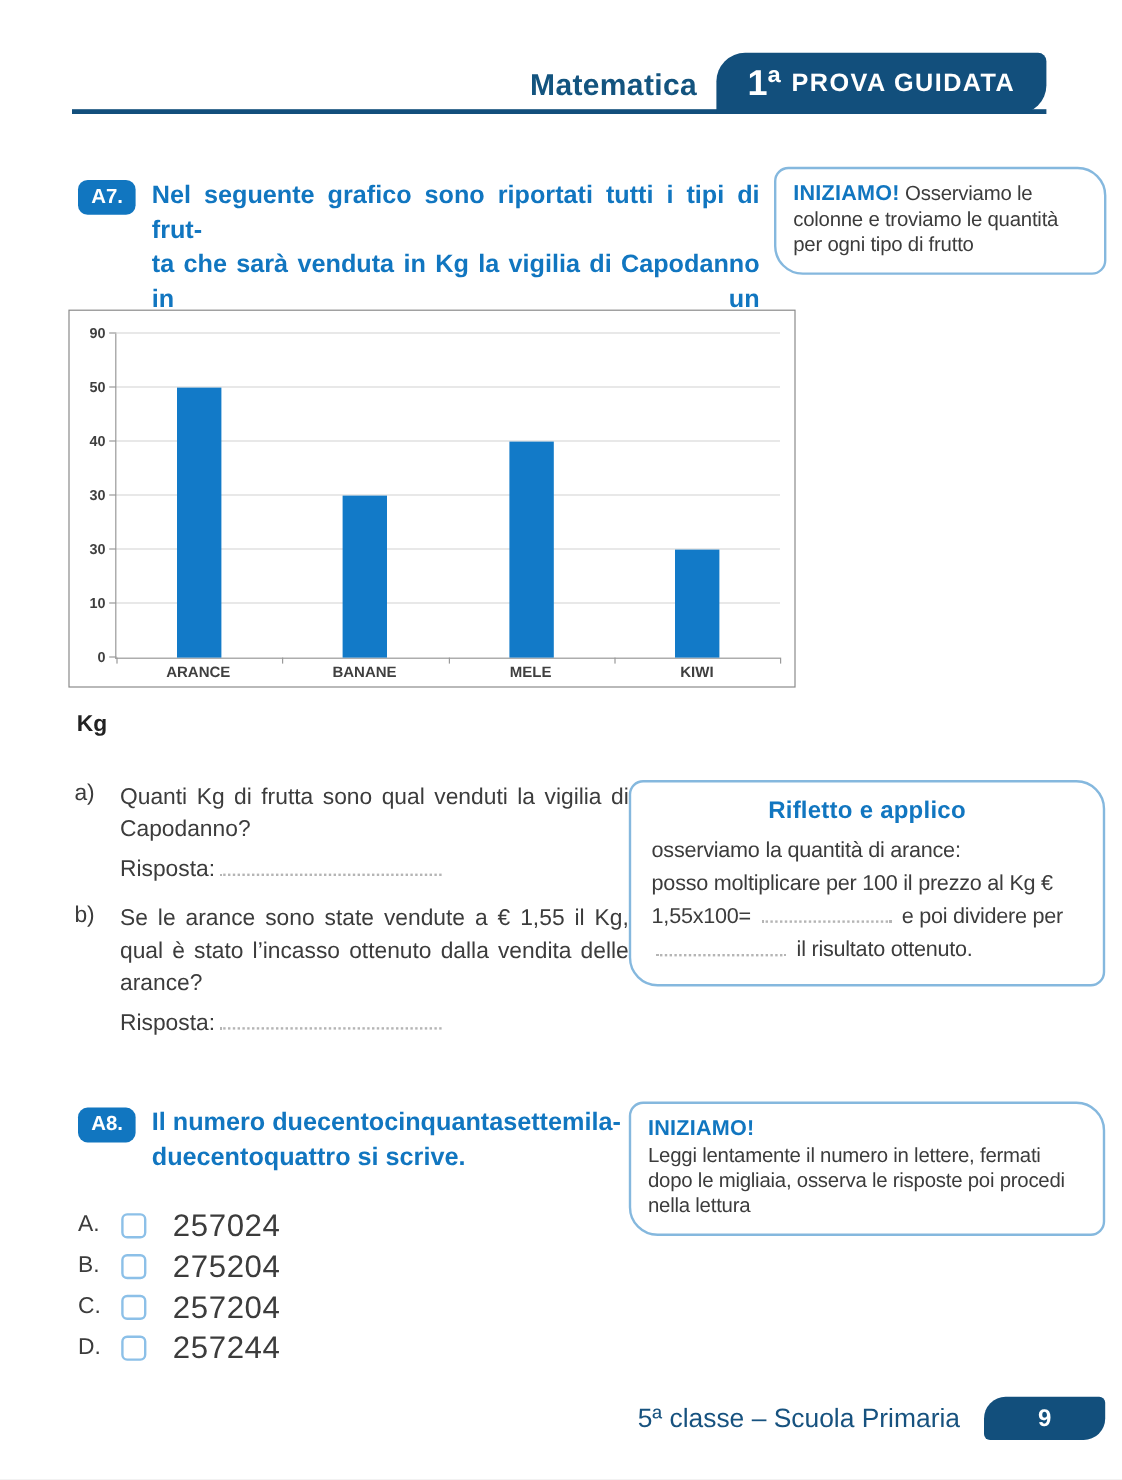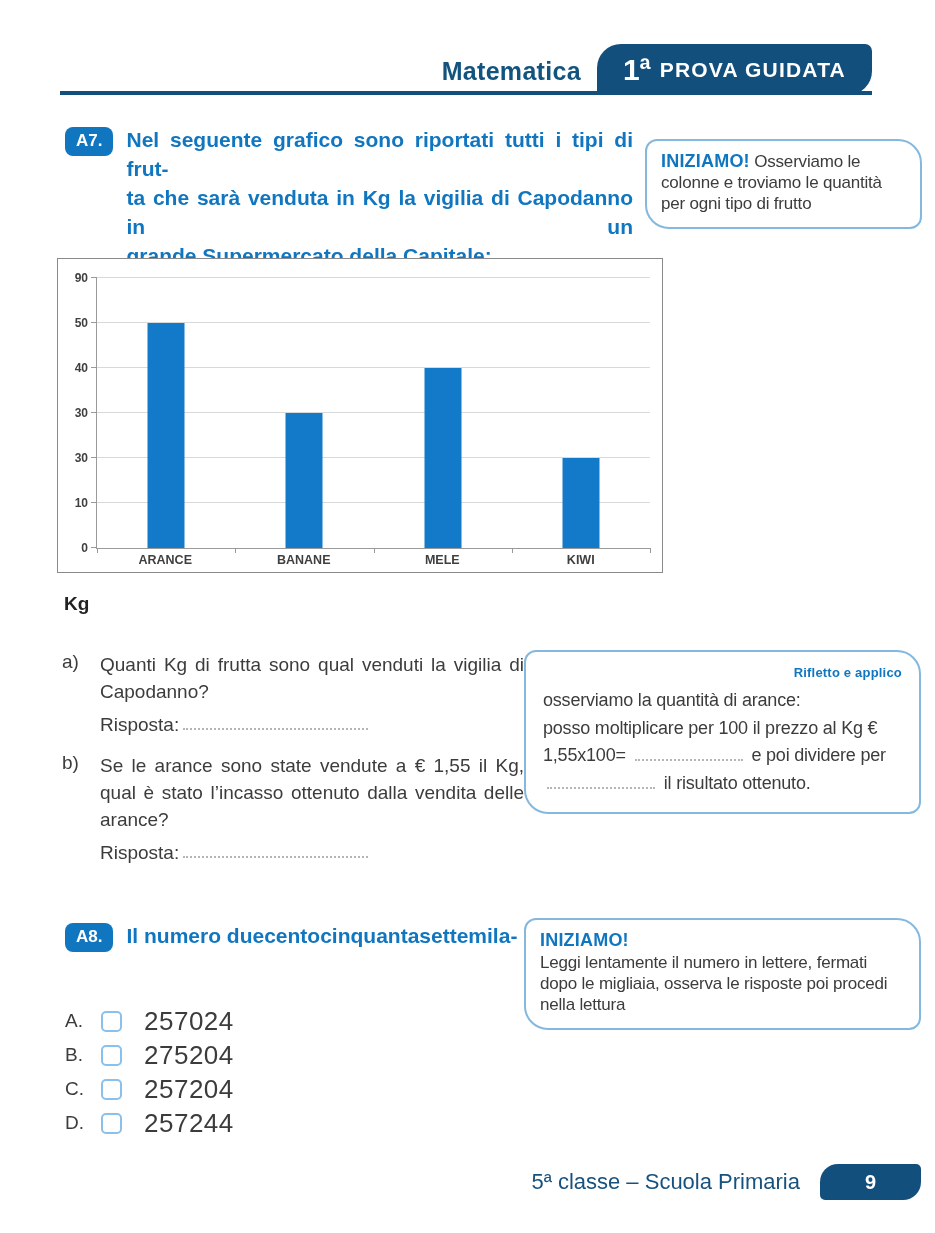--- a/index.html
+++ b/index.html
@@ -49,22 +49,22 @@
   .chart-caption { position:absolute; top:593px; left:64px; font-size:19px; font-weight:bold; color:#222; }
   
   .qa-col { position:absolute; top:651px; left:62px; width:462px; }
   .subq { display:flex; gap:6px; margin-bottom:9px; }
   .subq-label { flex:0 0 32px; font-size:19px; color:#3c3c3c; }
   .subq-text { flex:1; font-size:19px; line-height:27px; color:#3c3c3c; text-align:justify; }
   .risposta-row { margin:0 0 16px 38px; font-size:19px; color:#3c3c3c; display:flex; align-items:flex-start; }
   .dotline { display:inline-block; border-bottom:2px dotted #b5b5b5; height:16px; }
   .answer-dots { width:185px; margin-left:4px; }
   
-  .reflect-title { display:block; text-align:right; color:#1176c0; font-weight:bold;
-    font-size:13px; margin-bottom:7px; letter-spacing:.2px; }
+  .reflect-title { display:block; text-align:center; color:#1176c0; font-weight:bold;
+    font-size:20px; margin-bottom:7px; letter-spacing:.2px; }
   .reflect-body { font-size:18px; line-height:27.5px; letter-spacing:-0.2px; color:#3c3c3c; }
   .reflect-line1 { display:block; }
   .blank-dots { width:108px; margin:0 4px; }
   
   .options { position:absolute; top:1004px; left:65px; }
   .opt-row { display:flex; align-items:center; height:34px; }
   .opt-letter { width:36px; font-size:19px; color:#3c3c3c; }
   .opt-box { width:21px; height:21px; border:2px solid #8cc0e8; border-radius:5px; background:#fff; }
   .opt-value { margin-left:22px; font-size:26px; color:#3c3c3c; letter-spacing:.5px; }
   
@@ -81,21 +81,21 @@
 
   <div class="header-rule"></div>
   <div class="header-flex">
     <span class="subject">Matematica</span>
     <div class="prova-badge">
       <span class="prova-prefix">1ª</span>
       <span class="prova-label">PROVA GUIDATA</span>
     </div>
   </div>
 
-  <div class="qrow" style="top:125px; left:65px; width:568px;">
+  <div class="qrow" style="top:148px; left:65px; width:568px;">
     <span class="qbadge">A7.</span>
     <div class="qtext">
       <span class="jline">Nel seguente grafico sono riportati tutti i tipi di frut-</span>
       <span class="jline">ta che sarà venduta in Kg la vigilia di Capodanno in un</span>
       <span class="nline">grande Supermercato della Capitale:</span>
     </div>
   </div>
 
   <div class="hintbox" style="top:139px; left:645px; width:277px;">
     <span class="hint-title">INIZIAMO!</span>
@@ -171,20 +171,21 @@
       <span>e poi dividere per</span>
       <span class="dotline blank-dots"></span>
       <span>il risultato ottenuto.</span>
     </div>
   </div>
 
   <div class="qrow" style="top:921px; left:65px; width:458px;">
     <span class="qbadge">A8.</span>
     <div class="qtext">
       <span class="jline">Il numero duecentocinquantasettemila-</span>
+      <span class="nline">duecentoquattro si scrive.</span>
     </div>
   </div>
 
   <div class="hintbox" style="top:918px; left:524px; width:397px;">
     <span class="hint-title block">INIZIAMO!</span>
     <span class="hint-text">Leggi lentamente il numero in lettere, fermati dopo le migliaia, osserva le risposte poi procedi nella lettura</span>
   </div>
 
   <div class="options">
       <div class="opt-row">

